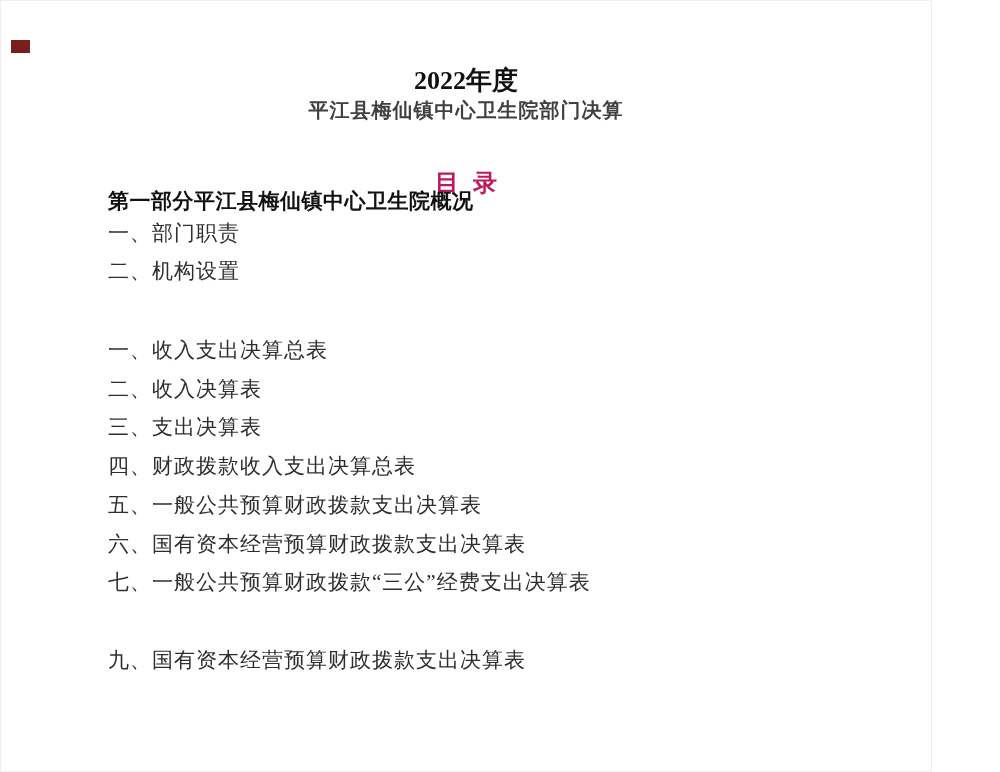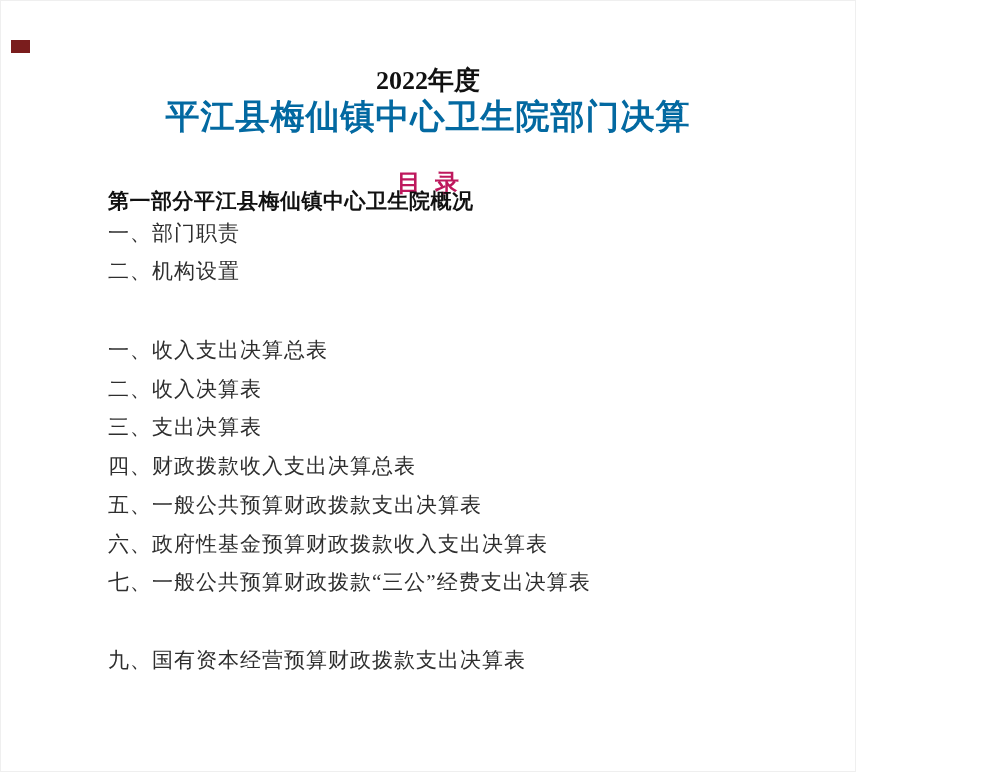--- a/index.html
+++ b/index.html
@@ -6,21 +6,21 @@
   html, body { background: #fff; }
   body {
     width: 1000px;
     height: 772px;
     font-family: "Liberation Serif", "DejaVu Serif", serif;
     color: #1a1a1a;
     overflow: hidden;
   }
   .page {
     position: relative;
-    width: 856px;
+    width: 932px;
     height: 772px;
     background: #ffffff;
     border: 1px solid #efefef;
   }
   .red-marker {
     position: absolute;
     left: 10px;
     top: 39px;
     width: 19px;
     height: 13px;
@@ -28,21 +28,21 @@
   }
   .center-line {
     position: absolute;
     left: 0;
     width: 100%;
     text-align: center;
     line-height: 1;
     white-space: pre;
   }
   .doc-title-1 { top: 67px; font-size: 26px; font-weight: bold; color: #111; }
-  .doc-title-2 { top: 99px; font-size: 34px; font-weight: bold; color: #0369a1; letter-spacing: 1px; }
+  .doc-title-2 { top: 99px; font-size: 20px; font-weight: bold; color: #404040; letter-spacing: 1px; }
   .toc-title   { top: 170px; font-size: 24px; font-weight: bold; color: #be185d; word-spacing: 8px; }
   .line {
     position: absolute;
     left: 107px;
     line-height: 1;
     white-space: pre;
   }
   .part-heading {
     font-size: 21px;
     font-weight: bold;
@@ -93,20 +93,20 @@
   <div class="line toc-item y-b1">一、收入支出决算总表</div>
 
   <div class="line toc-item y-b2">二、收入决算表</div>
 
   <div class="line toc-item y-b3">三、支出决算表</div>
 
   <div class="line toc-item y-b4">四、财政拨款收入支出决算总表</div>
 
   <div class="line toc-item y-b5">五、一般公共预算财政拨款支出决算表</div>
 
-  <div class="line toc-item y-b6">六、政府性基金预算财政拨款收入支出决算表</div>
+  <div class="line toc-item y-b6">六、国有资本经营预算财政拨款支出决算表</div>
 
   <div class="line toc-item y-b7">七、一般公共预算财政拨款“三公”经费支出决算表</div>
 
 
   <div class="line toc-item y-b9">九、国有资本经营预算财政拨款支出决算表</div>
 
 </div>
 
 </body></html>

